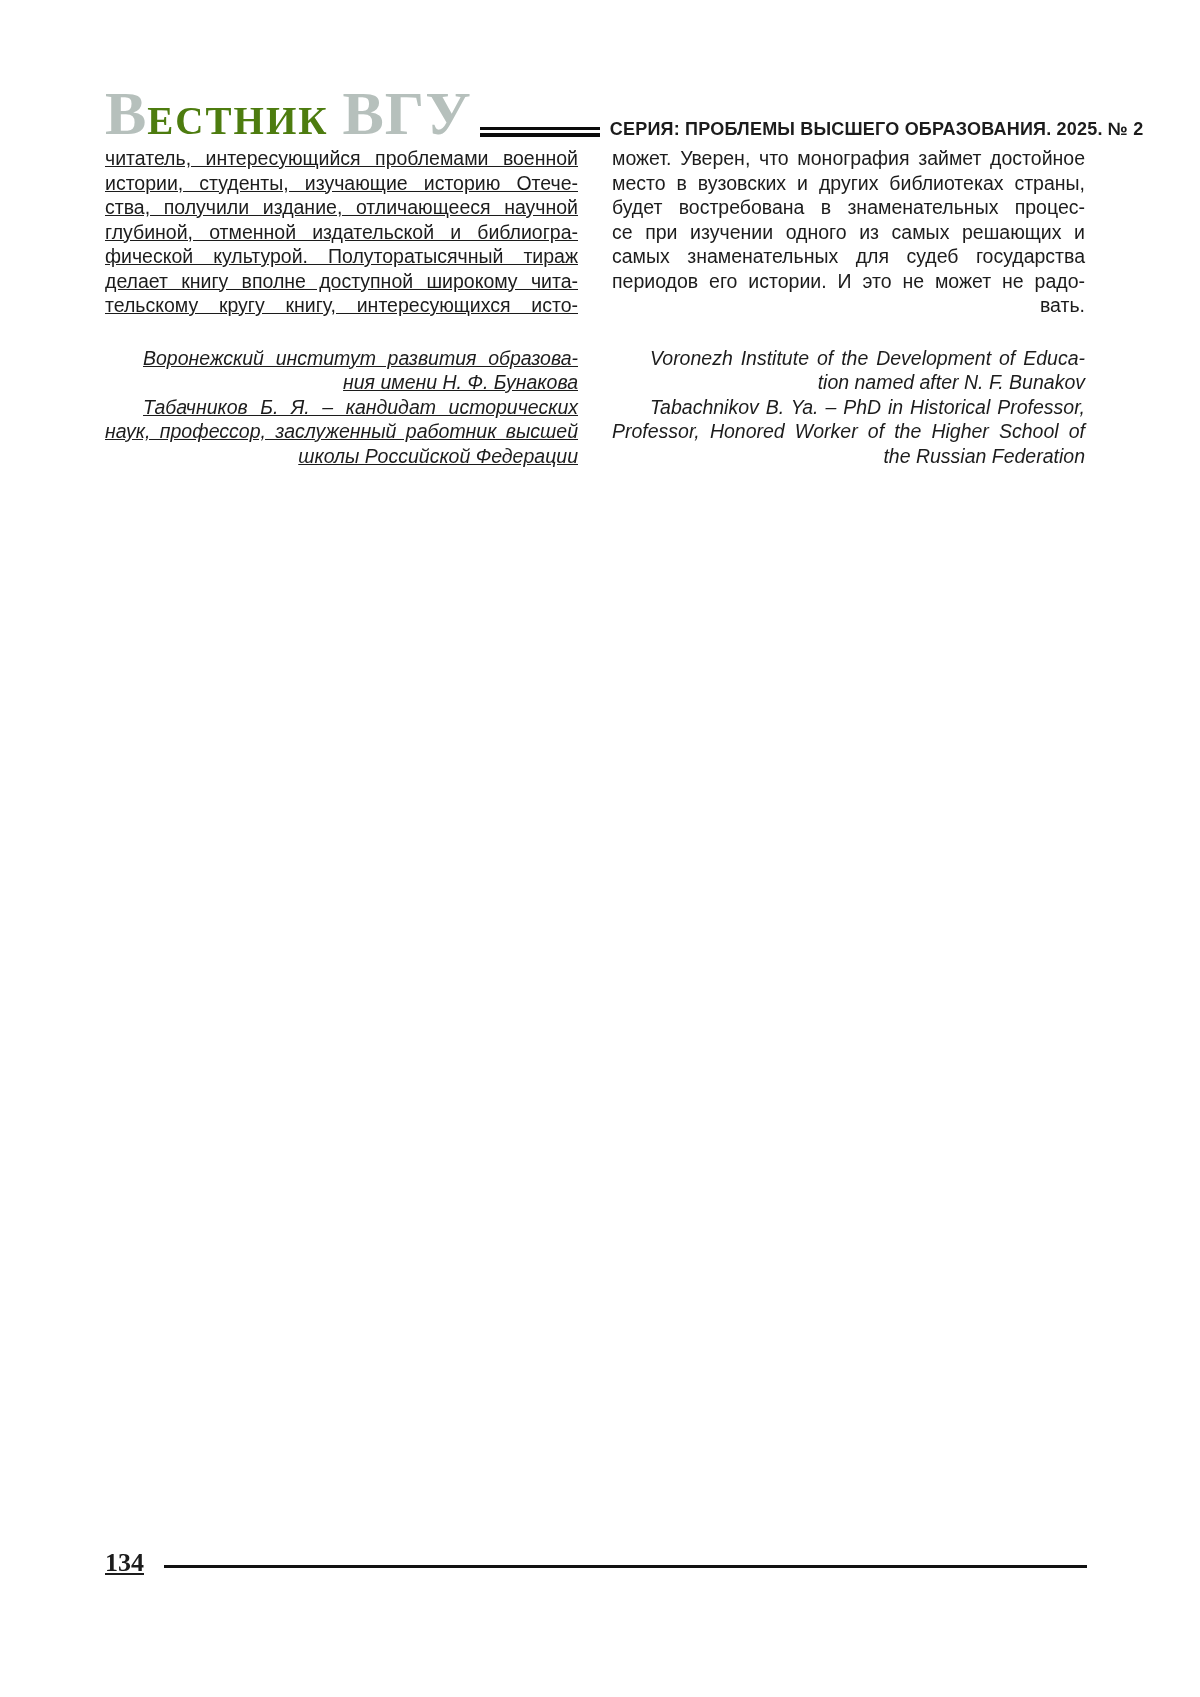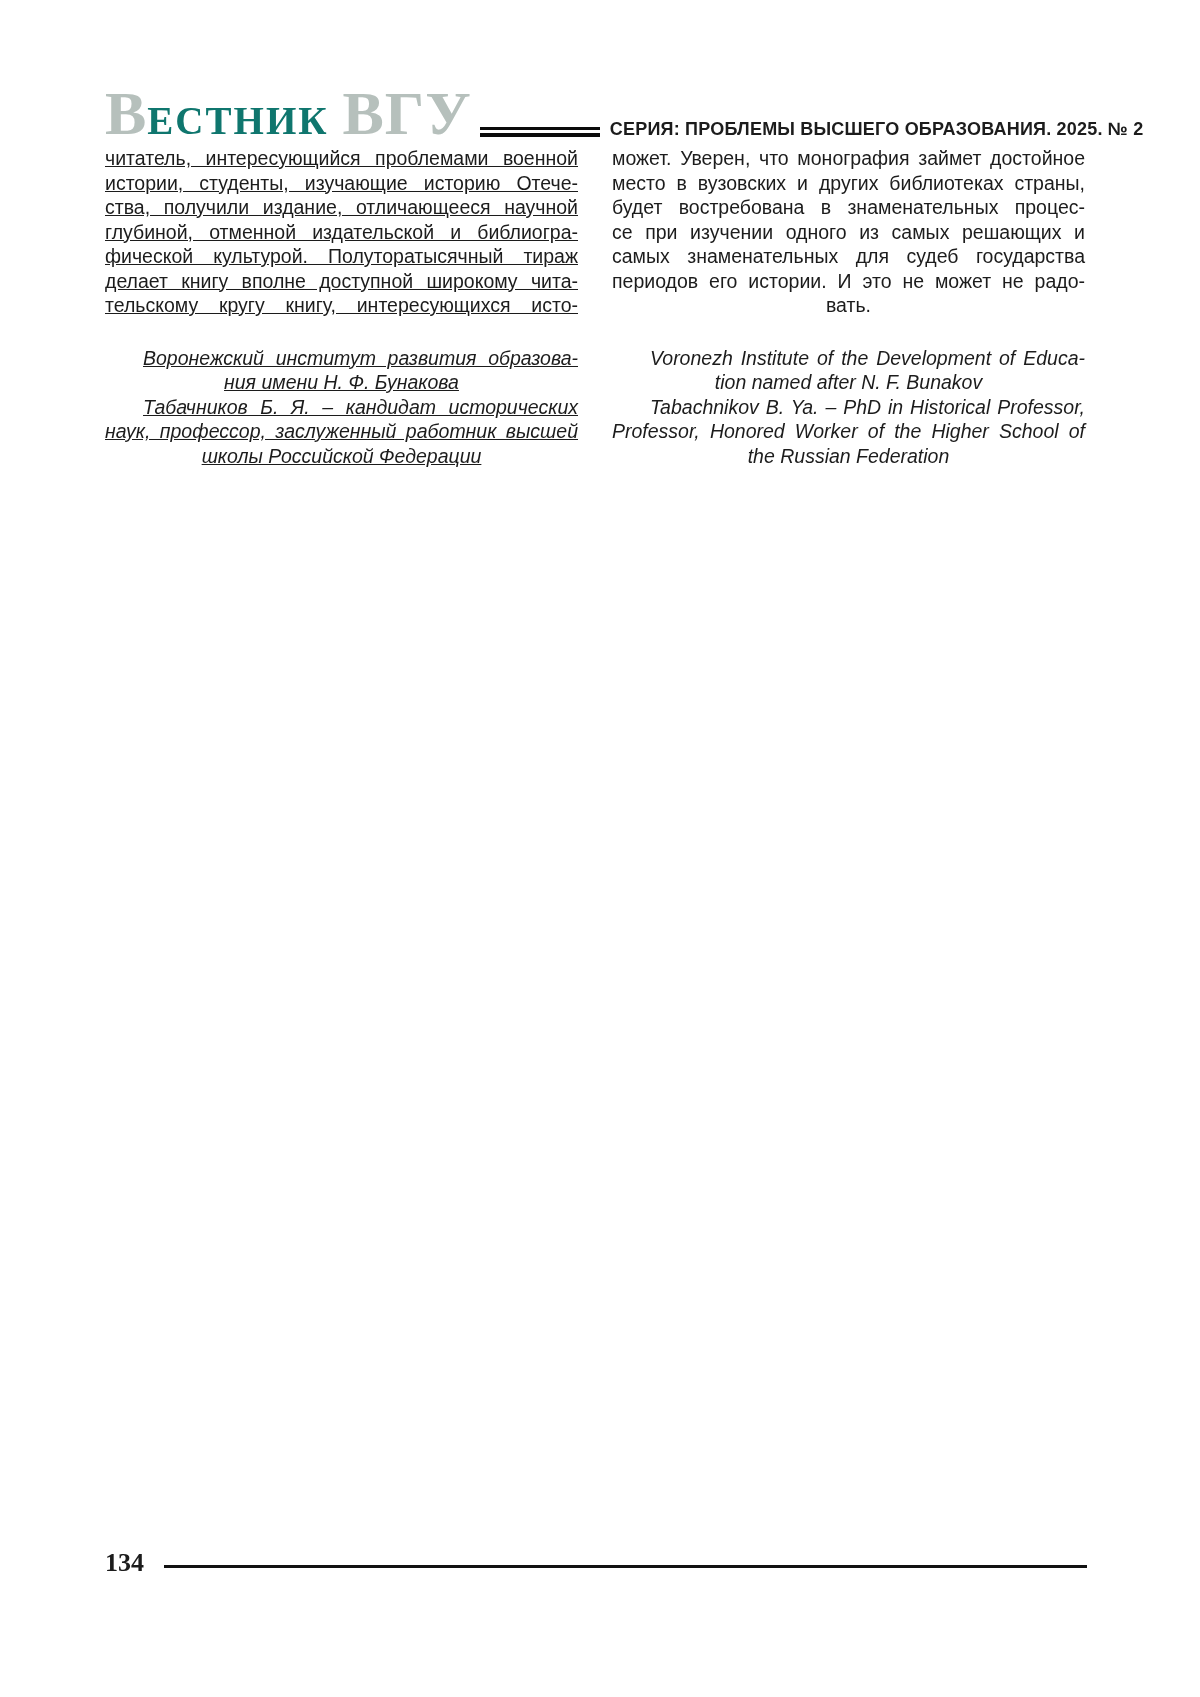--- a/index.html
+++ b/index.html
@@ -36,21 +36,21 @@
     font-weight: bold;
     line-height: 1;
   }
   .logo .big {
     font-size: 62px;
     letter-spacing: 1px;
   }
   .logo .accent { color: #b6c0bc; }
   .logo .small {
     font-size: 39px;
-    color: #0f766e;
+    color: #4d7c0f;
     letter-spacing: 2px;
   }
   .logo .suffix { margin-left: 14px; }
   .double-rule {
     flex: 1;
     height: 3px;
     border-top: 3px solid #0b0b0b;
     border-bottom: 4px solid #0b0b0b;
     margin: 0 10px 7px 8px;
     min-width: 120px;
@@ -76,36 +76,37 @@
   }
   .col.left { margin-right: 34px; text-decoration: underline; }
   .body-par, .affil {
     font-size: 19.5px;
     line-height: 24.5px;
   }
   .affil {
     margin-top: 28px;
     font-style: italic;
   }
-  .line { text-align: center; }
+  .line { text-align: right; }
   .line.just {
     text-align: justify;
     text-align-last: justify;
     text-justify: inter-word;
   }
   .line.ind { text-indent: 38px; }
 
   
   .footer {
     position: absolute;
     top: 1548px;
     left: 105px;
     width: 982px;
     display: flex;
     align-items: flex-start;
+    text-decoration: underline;
   }
   .page-num {
     font-family: "Liberation Serif", "DejaVu Serif", serif;
     font-weight: bold;
     font-size: 26px;
     line-height: 30px;
   }
   .footer-rule {
     flex: 1;
     height: 3px;

